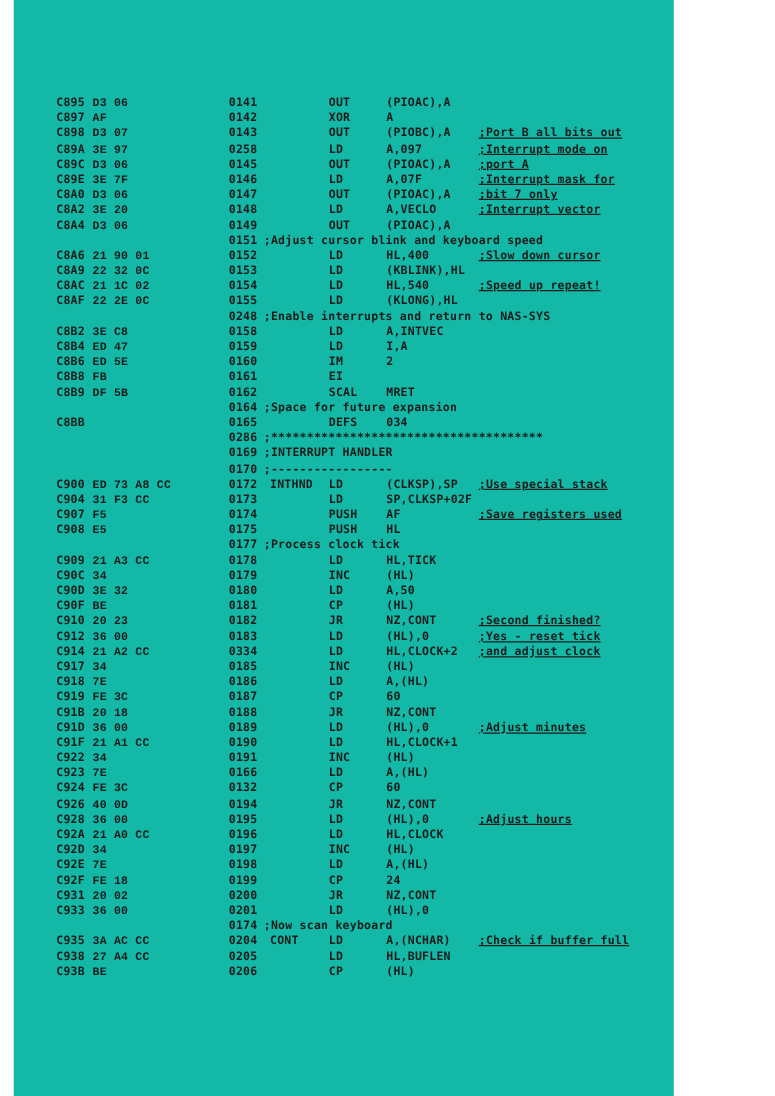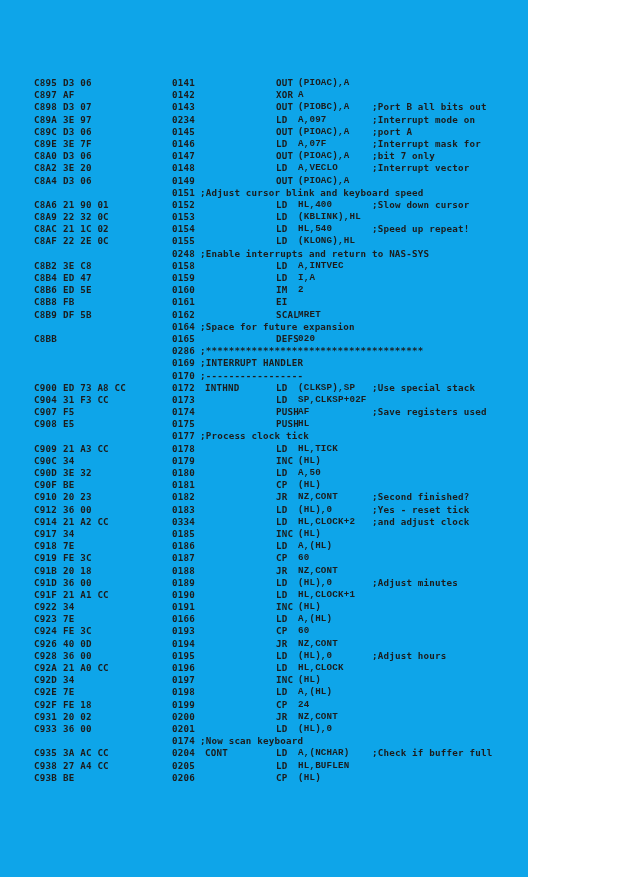--- a/index.html
+++ b/index.html
@@ -1,61 +1,61 @@
 <!DOCTYPE html>
 <html><head>
 <meta charset="utf-8">
 <style>
   html, body { margin: 0; padding: 0; background: #ffffff; }
   body { width: 620px; height: 877px; position: relative; overflow: hidden; }
-  .page { position: absolute; left: 0; top: 0; width: 528px; height: 877px; background: #0ea5e9; }
+  .page { position: absolute; left: 11px; top: 0; width: 528px; height: 877px; background: #14b8a6; }
   .listing {
     position: absolute; left: 34px; top: 77px;
     font-family: "DejaVu Sans Mono", "Liberation Mono", monospace;
     font-size: 9.2px; font-weight: bold; color: #1c1c1c;
     letter-spacing: 0.2px;
   }
   .row { position: relative; height: 12.2px; line-height: 12.2px; white-space: pre; }
   .row span { position: absolute; top: 0; }
   .c-addr { left: 0; }
-  .c-bytes { left: 29px; }
+  .c-bytes { left: 29px; font-family: Liberation Mono, monospace; }
   .c-line { left: 138px; }
   .c-label { left: 171px; }
-  .c-op { left: 218px; margin-left: 24px; }
-  .c-arg { left: 264px; font-family: Liberation Mono, monospace; }
-  .c-cmt { left: 338px; }
+  .c-op { left: 218px; }
+  .c-arg { left: 264px; }
+  .c-cmt { left: 338px; text-decoration: underline; }
   .c-full { left: 166px; }
 </style>
 </head>
 <body>
 
 <div class="page">
   <div class="listing" id="listing">
       <div class="row"><span class="c-addr">C895</span><span class="c-bytes">D3 06</span><span class="c-line">0141</span><span class="c-label"></span><span class="c-op">OUT</span><span class="c-arg">(PIOAC),A</span><span class="c-cmt"></span></div>
       <div class="row"><span class="c-addr">C897</span><span class="c-bytes">AF</span><span class="c-line">0142</span><span class="c-label"></span><span class="c-op">XOR</span><span class="c-arg">A</span><span class="c-cmt"></span></div>
       <div class="row"><span class="c-addr">C898</span><span class="c-bytes">D3 07</span><span class="c-line">0143</span><span class="c-label"></span><span class="c-op">OUT</span><span class="c-arg">(PIOBC),A</span><span class="c-cmt">;Port B all bits out</span></div>
-      <div class="row"><span class="c-addr">C89A</span><span class="c-bytes">3E 97</span><span class="c-line">0234</span><span class="c-label"></span><span class="c-op">LD</span><span class="c-arg">A,097</span><span class="c-cmt">;Interrupt mode on</span></div>
+      <div class="row"><span class="c-addr">C89A</span><span class="c-bytes">3E 97</span><span class="c-line">0258</span><span class="c-label"></span><span class="c-op">LD</span><span class="c-arg">A,097</span><span class="c-cmt">;Interrupt mode on</span></div>
       <div class="row"><span class="c-addr">C89C</span><span class="c-bytes">D3 06</span><span class="c-line">0145</span><span class="c-label"></span><span class="c-op">OUT</span><span class="c-arg">(PIOAC),A</span><span class="c-cmt">;port A</span></div>
       <div class="row"><span class="c-addr">C89E</span><span class="c-bytes">3E 7F</span><span class="c-line">0146</span><span class="c-label"></span><span class="c-op">LD</span><span class="c-arg">A,07F</span><span class="c-cmt">;Interrupt mask for</span></div>
       <div class="row"><span class="c-addr">C8A0</span><span class="c-bytes">D3 06</span><span class="c-line">0147</span><span class="c-label"></span><span class="c-op">OUT</span><span class="c-arg">(PIOAC),A</span><span class="c-cmt">;bit 7 only</span></div>
       <div class="row"><span class="c-addr">C8A2</span><span class="c-bytes">3E 20</span><span class="c-line">0148</span><span class="c-label"></span><span class="c-op">LD</span><span class="c-arg">A,VECLO</span><span class="c-cmt">;Interrupt vector</span></div>
       <div class="row"><span class="c-addr">C8A4</span><span class="c-bytes">D3 06</span><span class="c-line">0149</span><span class="c-label"></span><span class="c-op">OUT</span><span class="c-arg">(PIOAC),A</span><span class="c-cmt"></span></div>
       <div class="row"><span class="c-addr"></span><span class="c-bytes"></span><span class="c-line">0151</span><span class="c-full">;Adjust cursor blink and keyboard speed</span></div>
       <div class="row"><span class="c-addr">C8A6</span><span class="c-bytes">21 90 01</span><span class="c-line">0152</span><span class="c-label"></span><span class="c-op">LD</span><span class="c-arg">HL,400</span><span class="c-cmt">;Slow down cursor</span></div>
       <div class="row"><span class="c-addr">C8A9</span><span class="c-bytes">22 32 0C</span><span class="c-line">0153</span><span class="c-label"></span><span class="c-op">LD</span><span class="c-arg">(KBLINK),HL</span><span class="c-cmt"></span></div>
       <div class="row"><span class="c-addr">C8AC</span><span class="c-bytes">21 1C 02</span><span class="c-line">0154</span><span class="c-label"></span><span class="c-op">LD</span><span class="c-arg">HL,540</span><span class="c-cmt">;Speed up repeat!</span></div>
       <div class="row"><span class="c-addr">C8AF</span><span class="c-bytes">22 2E 0C</span><span class="c-line">0155</span><span class="c-label"></span><span class="c-op">LD</span><span class="c-arg">(KLONG),HL</span><span class="c-cmt"></span></div>
       <div class="row"><span class="c-addr"></span><span class="c-bytes"></span><span class="c-line">0248</span><span class="c-full">;Enable interrupts and return to NAS-SYS</span></div>
       <div class="row"><span class="c-addr">C8B2</span><span class="c-bytes">3E C8</span><span class="c-line">0158</span><span class="c-label"></span><span class="c-op">LD</span><span class="c-arg">A,INTVEC</span><span class="c-cmt"></span></div>
       <div class="row"><span class="c-addr">C8B4</span><span class="c-bytes">ED 47</span><span class="c-line">0159</span><span class="c-label"></span><span class="c-op">LD</span><span class="c-arg">I,A</span><span class="c-cmt"></span></div>
       <div class="row"><span class="c-addr">C8B6</span><span class="c-bytes">ED 5E</span><span class="c-line">0160</span><span class="c-label"></span><span class="c-op">IM</span><span class="c-arg">2</span><span class="c-cmt"></span></div>
       <div class="row"><span class="c-addr">C8B8</span><span class="c-bytes">FB</span><span class="c-line">0161</span><span class="c-label"></span><span class="c-op">EI</span><span class="c-arg"></span><span class="c-cmt"></span></div>
       <div class="row"><span class="c-addr">C8B9</span><span class="c-bytes">DF 5B</span><span class="c-line">0162</span><span class="c-label"></span><span class="c-op">SCAL</span><span class="c-arg">MRET</span><span class="c-cmt"></span></div>
       <div class="row"><span class="c-addr"></span><span class="c-bytes"></span><span class="c-line">0164</span><span class="c-full">;Space for future expansion</span></div>
-      <div class="row"><span class="c-addr">C8BB</span><span class="c-bytes"></span><span class="c-line">0165</span><span class="c-label"></span><span class="c-op">DEFS</span><span class="c-arg">020</span><span class="c-cmt"></span></div>
+      <div class="row"><span class="c-addr">C8BB</span><span class="c-bytes"></span><span class="c-line">0165</span><span class="c-label"></span><span class="c-op">DEFS</span><span class="c-arg">034</span><span class="c-cmt"></span></div>
       <div class="row"><span class="c-addr"></span><span class="c-bytes"></span><span class="c-line">0286</span><span class="c-full">;**************************************</span></div>
       <div class="row"><span class="c-addr"></span><span class="c-bytes"></span><span class="c-line">0169</span><span class="c-full">;INTERRUPT HANDLER</span></div>
       <div class="row"><span class="c-addr"></span><span class="c-bytes"></span><span class="c-line">0170</span><span class="c-full">;-----------------</span></div>
       <div class="row"><span class="c-addr">C900</span><span class="c-bytes">ED 73 A8 CC</span><span class="c-line">0172</span><span class="c-label">INTHND</span><span class="c-op">LD</span><span class="c-arg">(CLKSP),SP</span><span class="c-cmt">;Use special stack</span></div>
       <div class="row"><span class="c-addr">C904</span><span class="c-bytes">31 F3 CC</span><span class="c-line">0173</span><span class="c-label"></span><span class="c-op">LD</span><span class="c-arg">SP,CLKSP+02F</span><span class="c-cmt"></span></div>
       <div class="row"><span class="c-addr">C907</span><span class="c-bytes">F5</span><span class="c-line">0174</span><span class="c-label"></span><span class="c-op">PUSH</span><span class="c-arg">AF</span><span class="c-cmt">;Save registers used</span></div>
       <div class="row"><span class="c-addr">C908</span><span class="c-bytes">E5</span><span class="c-line">0175</span><span class="c-label"></span><span class="c-op">PUSH</span><span class="c-arg">HL</span><span class="c-cmt"></span></div>
       <div class="row"><span class="c-addr"></span><span class="c-bytes"></span><span class="c-line">0177</span><span class="c-full">;Process clock tick</span></div>
       <div class="row"><span class="c-addr">C909</span><span class="c-bytes">21 A3 CC</span><span class="c-line">0178</span><span class="c-label"></span><span class="c-op">LD</span><span class="c-arg">HL,TICK</span><span class="c-cmt"></span></div>
       <div class="row"><span class="c-addr">C90C</span><span class="c-bytes">34</span><span class="c-line">0179</span><span class="c-label"></span><span class="c-op">INC</span><span class="c-arg">(HL)</span><span class="c-cmt"></span></div>
@@ -65,21 +65,21 @@
       <div class="row"><span class="c-addr">C912</span><span class="c-bytes">36 00</span><span class="c-line">0183</span><span class="c-label"></span><span class="c-op">LD</span><span class="c-arg">(HL),0</span><span class="c-cmt">;Yes - reset tick</span></div>
       <div class="row"><span class="c-addr">C914</span><span class="c-bytes">21 A2 CC</span><span class="c-line">0334</span><span class="c-label"></span><span class="c-op">LD</span><span class="c-arg">HL,CLOCK+2</span><span class="c-cmt">;and adjust clock</span></div>
       <div class="row"><span class="c-addr">C917</span><span class="c-bytes">34</span><span class="c-line">0185</span><span class="c-label"></span><span class="c-op">INC</span><span class="c-arg">(HL)</span><span class="c-cmt"></span></div>
       <div class="row"><span class="c-addr">C918</span><span class="c-bytes">7E</span><span class="c-line">0186</span><span class="c-label"></span><span class="c-op">LD</span><span class="c-arg">A,(HL)</span><span class="c-cmt"></span></div>
       <div class="row"><span class="c-addr">C919</span><span class="c-bytes">FE 3C</span><span class="c-line">0187</span><span class="c-label"></span><span class="c-op">CP</span><span class="c-arg">60</span><span class="c-cmt"></span></div>
       <div class="row"><span class="c-addr">C91B</span><span class="c-bytes">20 18</span><span class="c-line">0188</span><span class="c-label"></span><span class="c-op">JR</span><span class="c-arg">NZ,CONT</span><span class="c-cmt"></span></div>
       <div class="row"><span class="c-addr">C91D</span><span class="c-bytes">36 00</span><span class="c-line">0189</span><span class="c-label"></span><span class="c-op">LD</span><span class="c-arg">(HL),0</span><span class="c-cmt">;Adjust minutes</span></div>
       <div class="row"><span class="c-addr">C91F</span><span class="c-bytes">21 A1 CC</span><span class="c-line">0190</span><span class="c-label"></span><span class="c-op">LD</span><span class="c-arg">HL,CLOCK+1</span><span class="c-cmt"></span></div>
       <div class="row"><span class="c-addr">C922</span><span class="c-bytes">34</span><span class="c-line">0191</span><span class="c-label"></span><span class="c-op">INC</span><span class="c-arg">(HL)</span><span class="c-cmt"></span></div>
       <div class="row"><span class="c-addr">C923</span><span class="c-bytes">7E</span><span class="c-line">0166</span><span class="c-label"></span><span class="c-op">LD</span><span class="c-arg">A,(HL)</span><span class="c-cmt"></span></div>
-      <div class="row"><span class="c-addr">C924</span><span class="c-bytes">FE 3C</span><span class="c-line">0193</span><span class="c-label"></span><span class="c-op">CP</span><span class="c-arg">60</span><span class="c-cmt"></span></div>
+      <div class="row"><span class="c-addr">C924</span><span class="c-bytes">FE 3C</span><span class="c-line">0132</span><span class="c-label"></span><span class="c-op">CP</span><span class="c-arg">60</span><span class="c-cmt"></span></div>
       <div class="row"><span class="c-addr">C926</span><span class="c-bytes">40 0D</span><span class="c-line">0194</span><span class="c-label"></span><span class="c-op">JR</span><span class="c-arg">NZ,CONT</span><span class="c-cmt"></span></div>
       <div class="row"><span class="c-addr">C928</span><span class="c-bytes">36 00</span><span class="c-line">0195</span><span class="c-label"></span><span class="c-op">LD</span><span class="c-arg">(HL),0</span><span class="c-cmt">;Adjust hours</span></div>
       <div class="row"><span class="c-addr">C92A</span><span class="c-bytes">21 A0 CC</span><span class="c-line">0196</span><span class="c-label"></span><span class="c-op">LD</span><span class="c-arg">HL,CLOCK</span><span class="c-cmt"></span></div>
       <div class="row"><span class="c-addr">C92D</span><span class="c-bytes">34</span><span class="c-line">0197</span><span class="c-label"></span><span class="c-op">INC</span><span class="c-arg">(HL)</span><span class="c-cmt"></span></div>
       <div class="row"><span class="c-addr">C92E</span><span class="c-bytes">7E</span><span class="c-line">0198</span><span class="c-label"></span><span class="c-op">LD</span><span class="c-arg">A,(HL)</span><span class="c-cmt"></span></div>
       <div class="row"><span class="c-addr">C92F</span><span class="c-bytes">FE 18</span><span class="c-line">0199</span><span class="c-label"></span><span class="c-op">CP</span><span class="c-arg">24</span><span class="c-cmt"></span></div>
       <div class="row"><span class="c-addr">C931</span><span class="c-bytes">20 02</span><span class="c-line">0200</span><span class="c-label"></span><span class="c-op">JR</span><span class="c-arg">NZ,CONT</span><span class="c-cmt"></span></div>
       <div class="row"><span class="c-addr">C933</span><span class="c-bytes">36 00</span><span class="c-line">0201</span><span class="c-label"></span><span class="c-op">LD</span><span class="c-arg">(HL),0</span><span class="c-cmt"></span></div>
       <div class="row"><span class="c-addr"></span><span class="c-bytes"></span><span class="c-line">0174</span><span class="c-full">;Now scan keyboard</span></div>
       <div class="row"><span class="c-addr">C935</span><span class="c-bytes">3A AC CC</span><span class="c-line">0204</span><span class="c-label">CONT</span><span class="c-op">LD</span><span class="c-arg">A,(NCHAR)</span><span class="c-cmt">;Check if buffer full</span></div>

